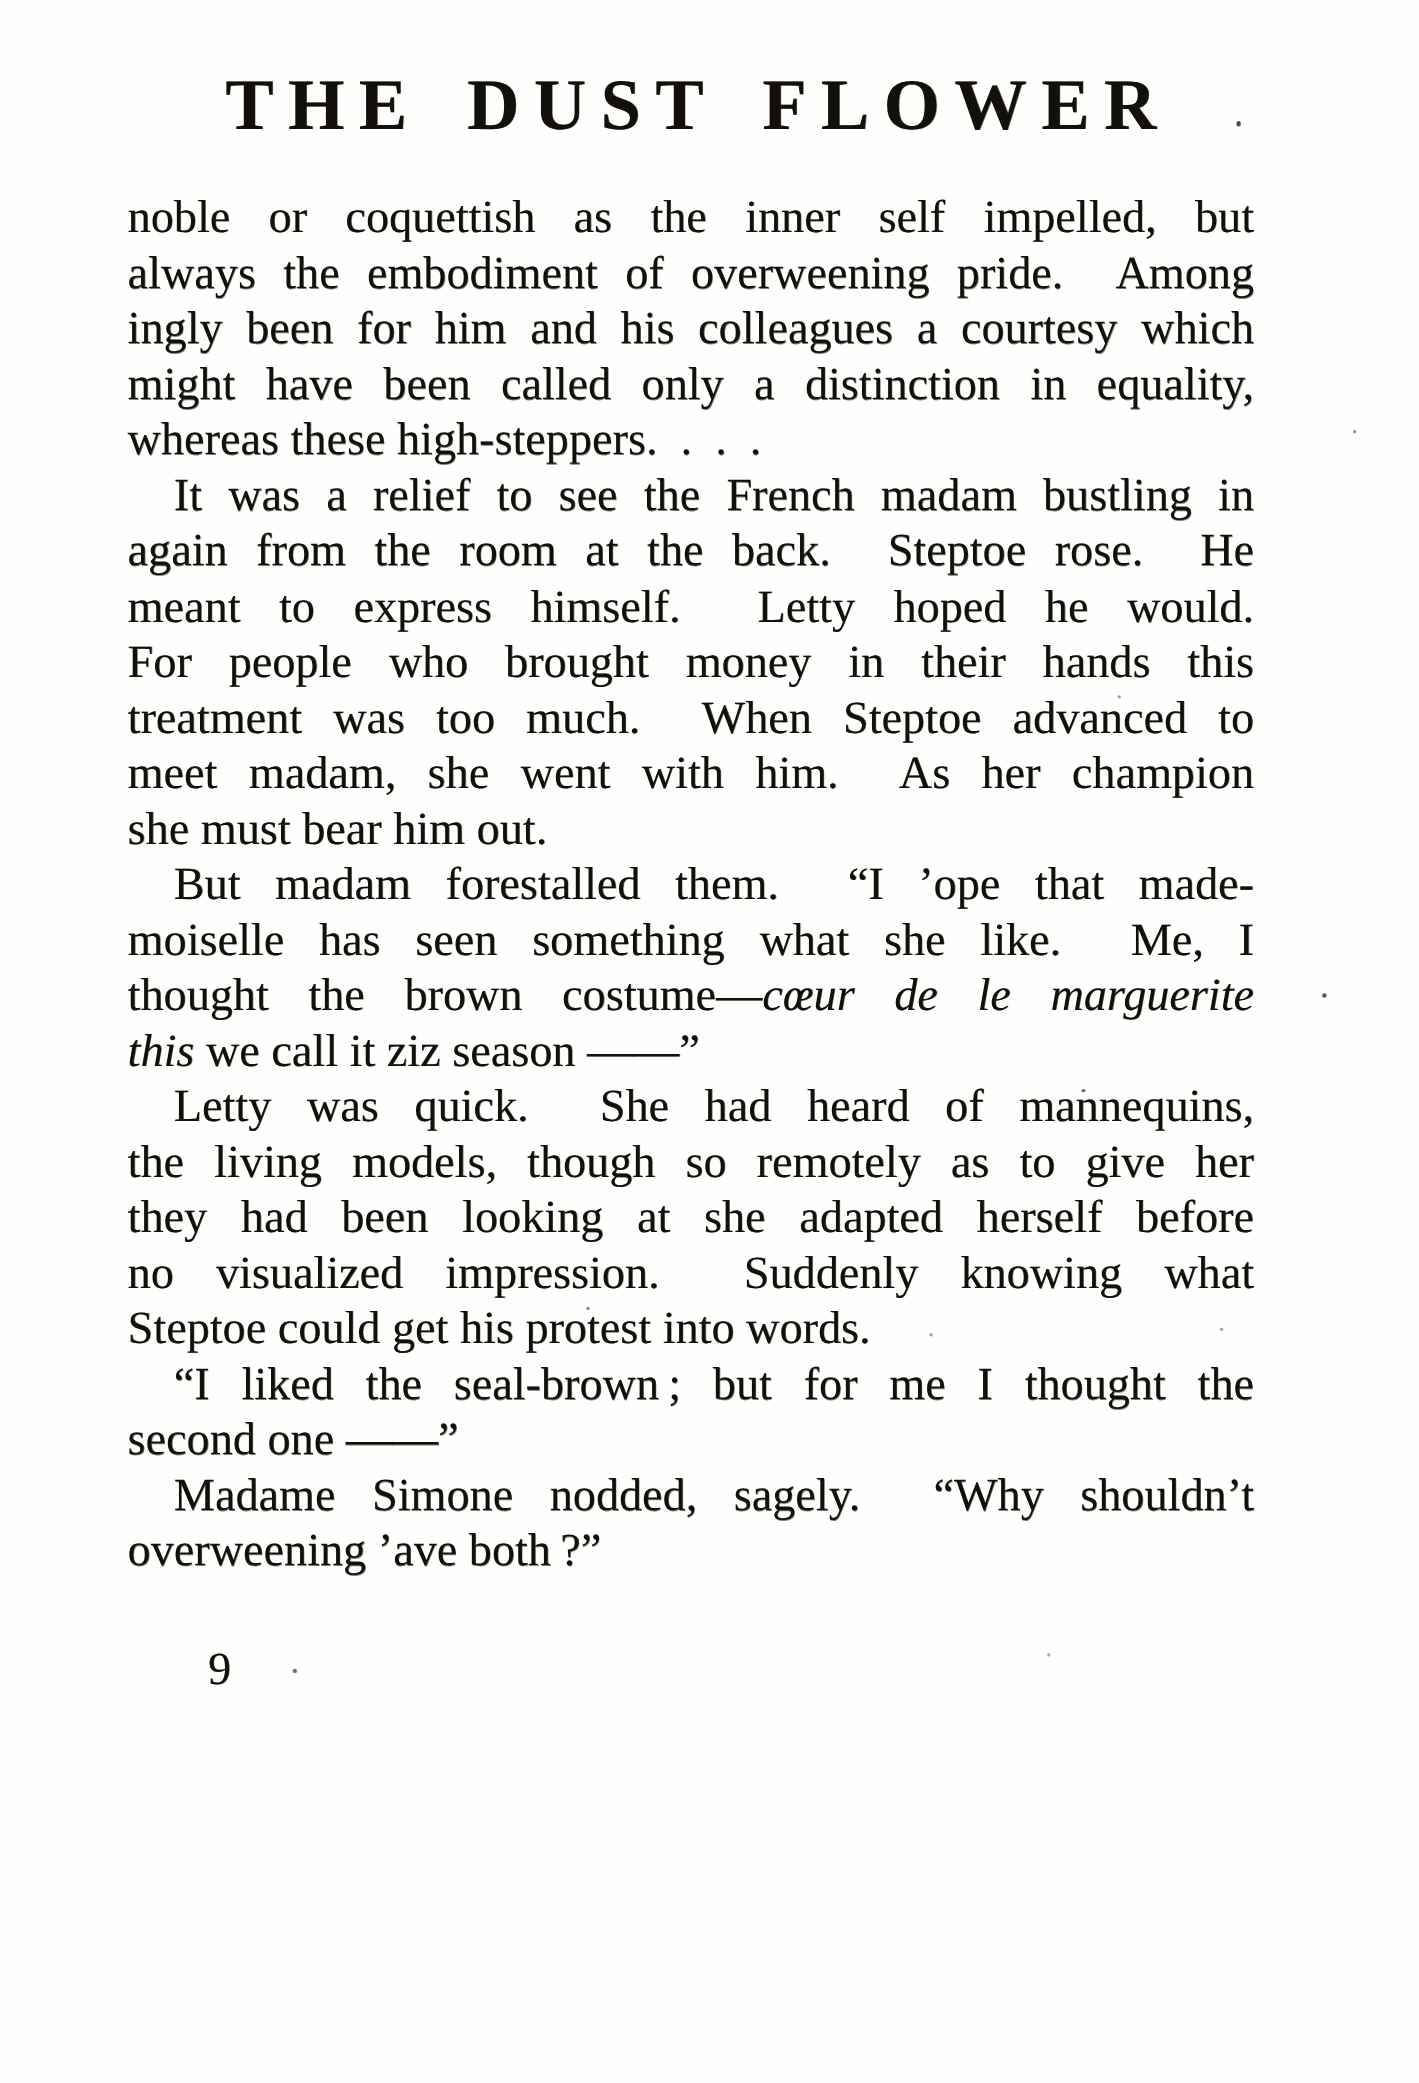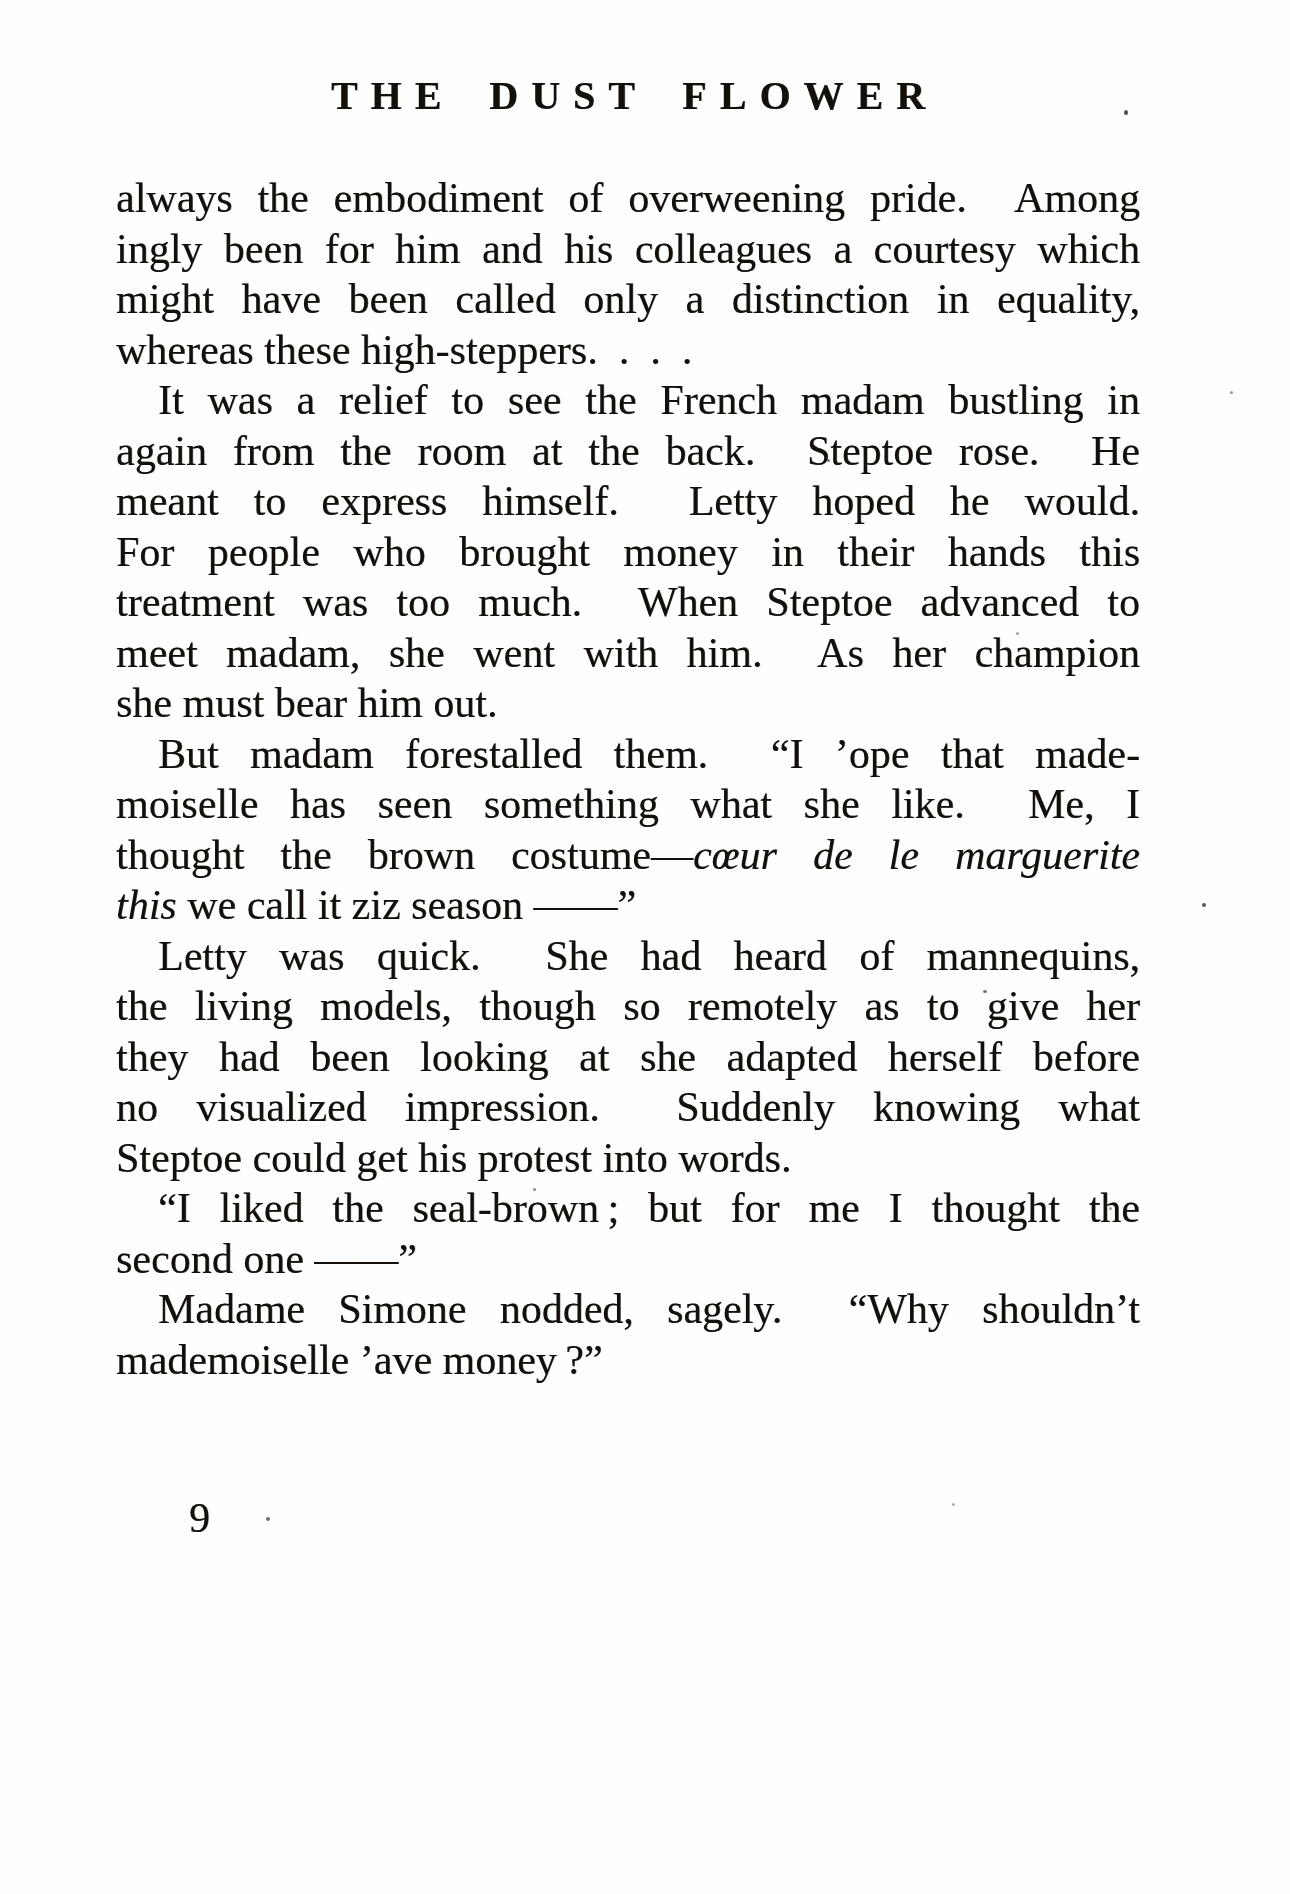--- a/index.html
+++ b/index.html
@@ -17,21 +17,21 @@
     height: 1894px;
     overflow: hidden;
     background: var(--paper, #ffffff);
   }
   .running-head {
     position: absolute;
     top: 66px;
     left: 116px;
     width: 1024px;
     text-align: center;
-    font-size: 40px;
+    font-size: 66px;
     line-height: 60px;
     font-weight: 700;
     letter-spacing: 13px;
     word-spacing: 12px;
     text-indent: 13px;
     white-space: nowrap;
     text-shadow: 0.5px 0.4px 0 rgba(18,16,12,0.55);
   }
   .text-block {
     position: absolute;
@@ -71,20 +71,21 @@
 </head>
 <body>
 
 <div class="page">
 
   <header class="running-head">
     <span>THE DUST FLOWER</span>
   </header>
 
   <main class="text-block">
+      <div class="line"><span>noble or coquettish as the inner self impelled, but</span></div>
       <div class="line"><span>always the embodiment of overweening pride.&nbsp; Among</span></div>
       <div class="line"><span>ingly been for him and his colleagues a courtesy which</span></div>
       <div class="line"><span>might have been called only a distinction in equality,</span></div>
       <div class="line pend"><span>whereas these high-steppers.&nbsp;&nbsp;.&nbsp;&nbsp;.&nbsp;&nbsp;.</span></div>
       <div class="line indent"><span>It was a relief to see the French madam bustling in</span></div>
       <div class="line"><span>again from the room at the back.&nbsp; Steptoe rose.&nbsp; He</span></div>
       <div class="line"><span>meant to express himself.&nbsp; Letty hoped he would.</span></div>
       <div class="line"><span>For people who brought money in their hands this</span></div>
       <div class="line"><span>treatment was too much.&nbsp; When Steptoe advanced to</span></div>
       <div class="line"><span>meet madam, she went with him.&nbsp; As her champion</span></div>
@@ -94,21 +95,21 @@
       <div class="line"><span>thought the brown costume—</span><span class="it">cœur de le marguerite</span></div>
       <div class="line pend"><span class="it">this</span><span> we call it ziz season ——”</span></div>
       <div class="line indent"><span>Letty was quick.&nbsp; She had heard of mannequins,</span></div>
       <div class="line"><span>the living models, though so remotely as to give her</span></div>
       <div class="line"><span>they had been looking at she adapted herself before</span></div>
       <div class="line"><span>no visualized impression.&nbsp; Suddenly knowing what</span></div>
       <div class="line pend"><span>Steptoe could get his protest into words.</span></div>
       <div class="line indent"><span>“I liked the seal-brown ; but for me I thought the</span></div>
       <div class="line pend"><span>second one ——”</span></div>
       <div class="line indent"><span>Madame Simone nodded, sagely.&nbsp; “Why shouldn’t</span></div>
-      <div class="line pend"><span>mademoiselle ’ave money ?”</span></div>
+      <div class="line pend"><span>overweening ’ave both ?”</span></div>
     </main>
 
   <div class="page-number">9</div>
 
   <div class="speck" style="left:1124px; top:110px; width:4px; height:5px; opacity:.75;"></div>
   <div class="speck" style="left:1230px; top:391px; width:3px; height:3px; opacity:.45;"></div>
   <div class="speck" style="left:827px;  top:459px; width:3px; height:3px; opacity:.55;"></div>
   <div class="speck" style="left:1016px; top:632px; width:3px; height:3px; opacity:.4;"></div>
   <div class="speck" style="left:1202px; top:903px; width:4px; height:4px; opacity:.7;"></div>
   <div class="speck" style="left:983px;  top:990px; width:4px; height:3px; opacity:.6;"></div>

